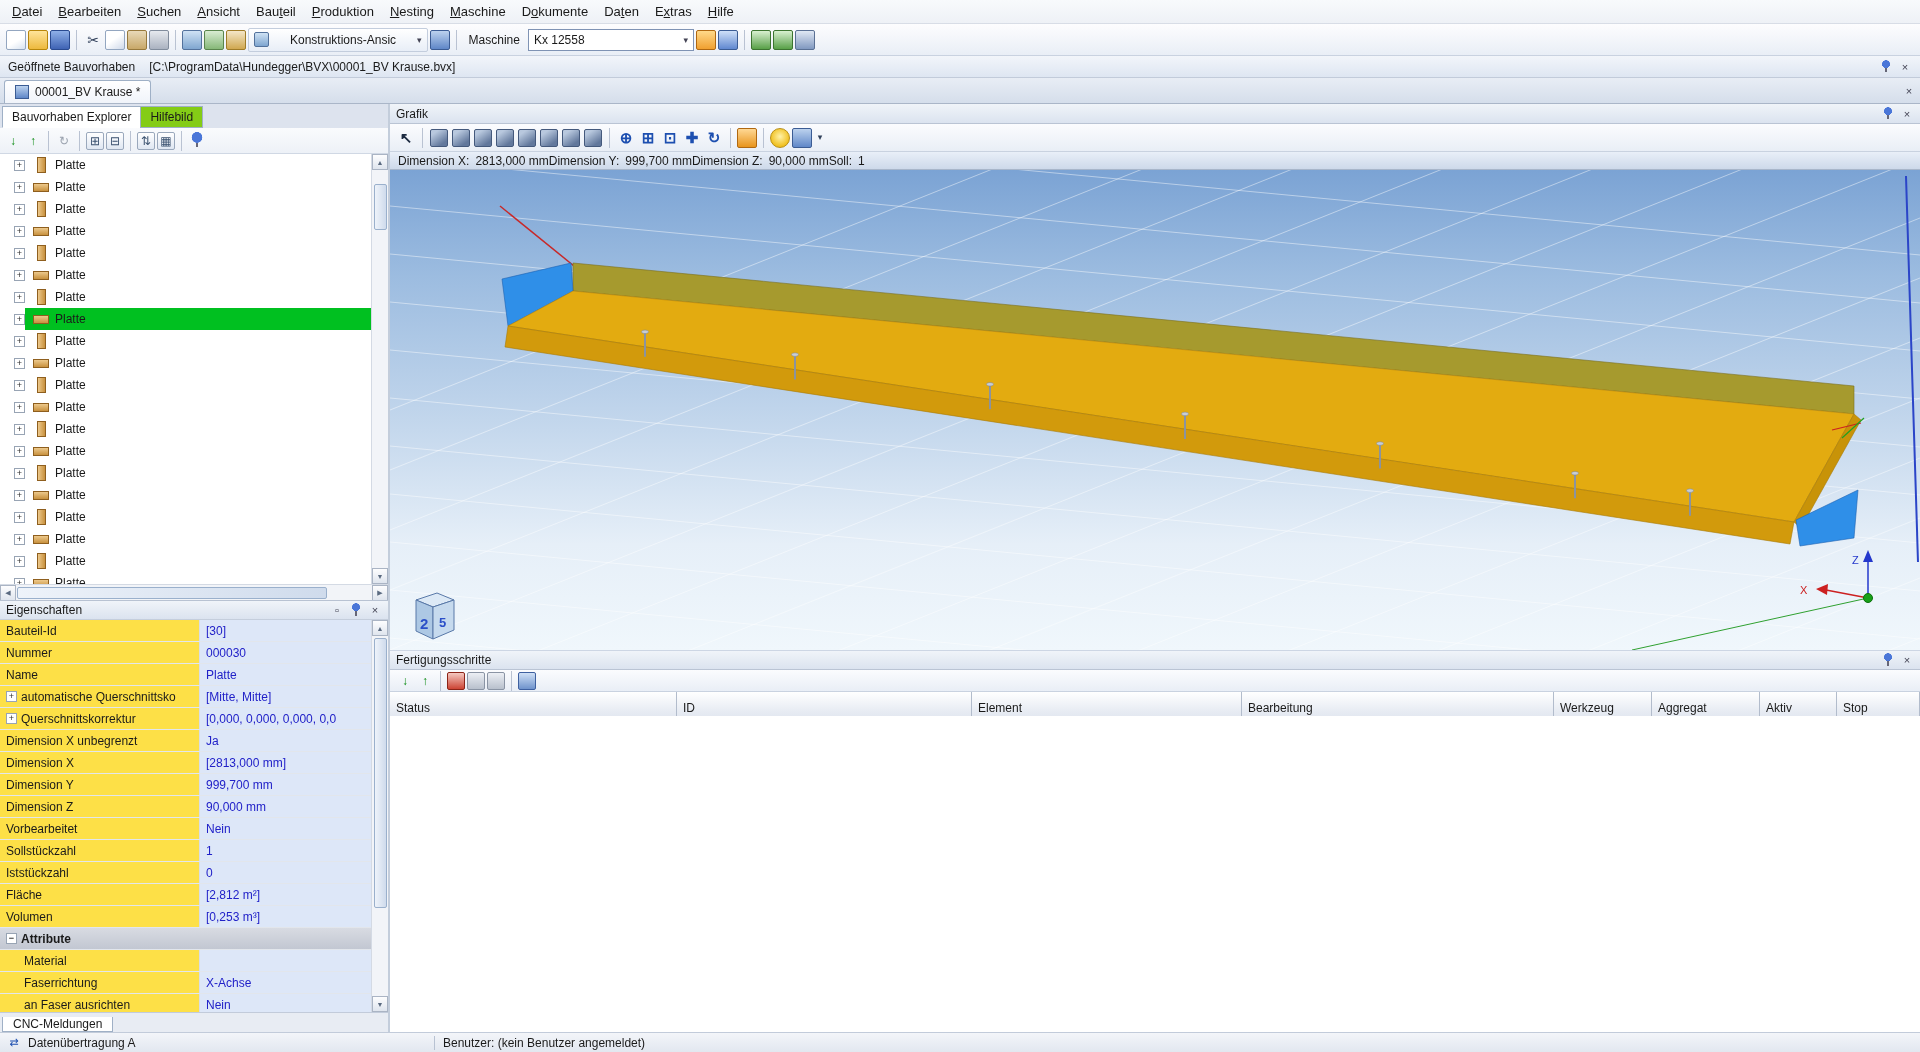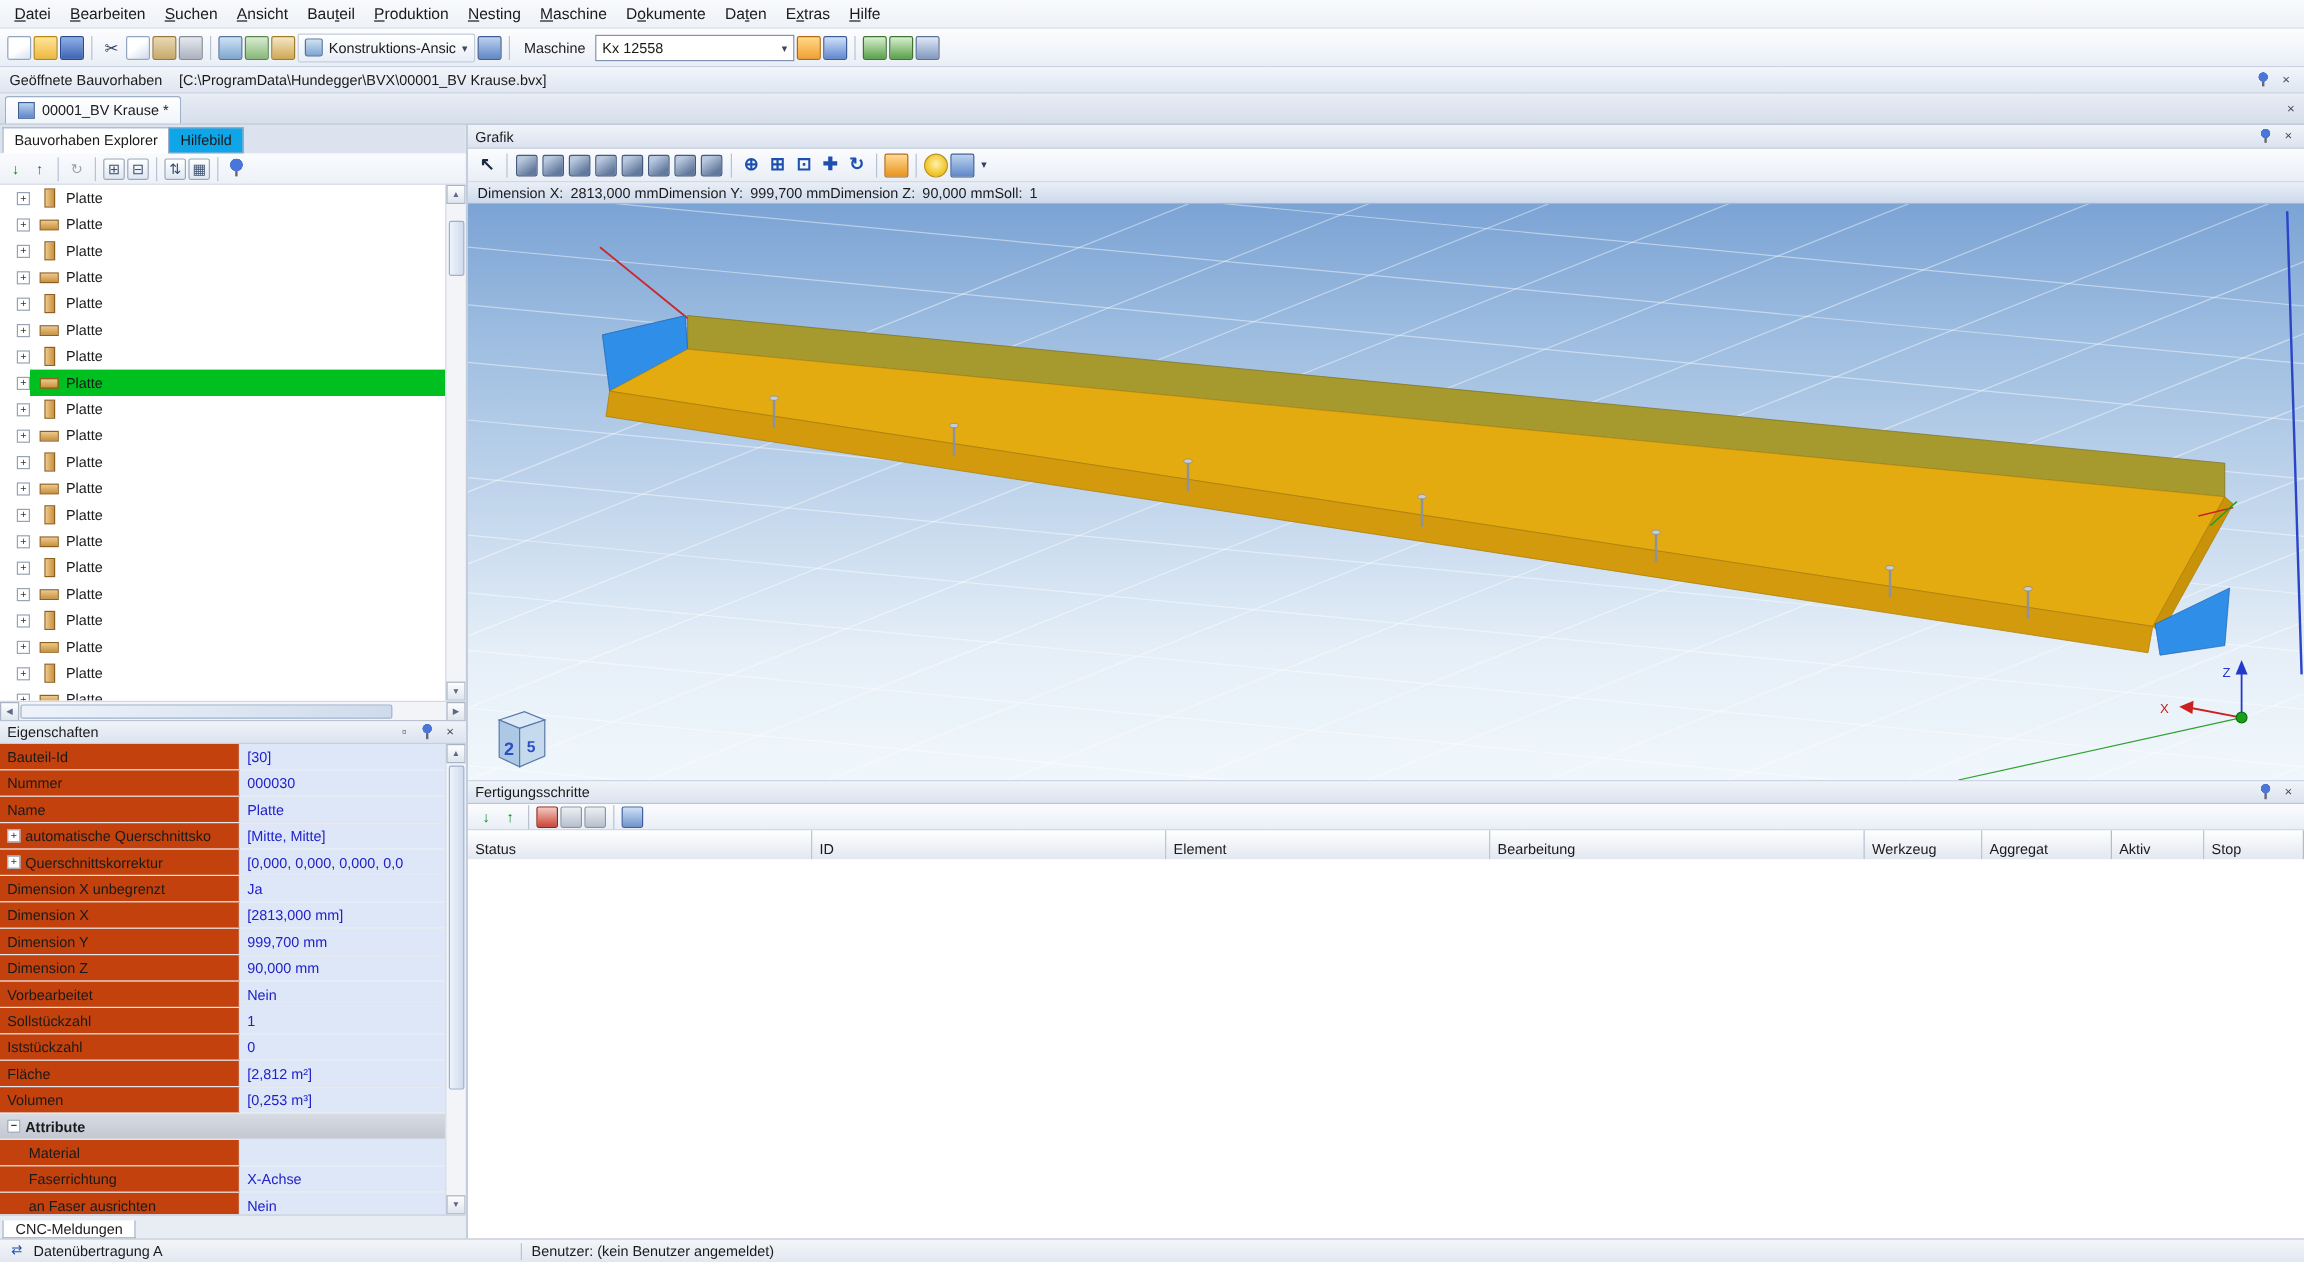--- a/index.html
+++ b/index.html
@@ -37,21 +37,21 @@
 .i-green{color:#0c8c14;font-weight:bold;font-size:15px;}
 .i-gray{color:#9aa2ae;font-size:14px;}
 .i-treebtn{border:1px solid #9aa8bc;background:linear-gradient(#ffffff,#dfe7f2);color:#39506e;font-size:11px;}
 .i-cursor{color:#1c2a40;font-size:15px;font-weight:bold;}
 .i-cube{width:18px;height:18px;background:linear-gradient(145deg,#b8c8de 20%,#62789c 80%);border:1px solid #44597c;margin:0 1px;}
 .i-zoom{color:#1d4fb0;font-size:15px;font-weight:bold;}
 .i-plumb{background:linear-gradient(#ffd894,#e8941c);border:1px solid #b06810;}
 .i-bulb{background:radial-gradient(circle at 50% 42%,#fff2a8,#f0c020 70%);border:1px solid #b89018;border-radius:50%;}
 .i-caret{width:12px;color:#33425c;font-size:9px;}
 .i-pin{background:radial-gradient(circle at 50% 30%,#4a76d8 0,#4a76d8 33%,rgba(0,0,0,0) 36%),linear-gradient(#667,#667);background-size:100% 100%,2px 7px;background-position:0 0,50% 80%;background-repeat:no-repeat;}
-.flat-combo{display:flex;align-items:center;gap:5px;padding:1px 5px;border:1px solid #c3cddd;border-radius:2px;background:linear-gradient(#fff,#e8eef7);height:24px;}
+.flat-combo{display:flex;align-items:center;gap:21px;padding:1px 5px;border:1px solid #c3cddd;border-radius:2px;background:linear-gradient(#fff,#e8eef7);height:24px;}
 .machine-combo{display:flex;align-items:center;background:#fff;border:1px solid #7f93b4;height:22px;width:166px;padding:0 5px;justify-content:space-between;}
 .caret{font-size:9px;color:#445;}
 .tb-label{padding:0 6px;}
 
 
 .openproj{height:22px;background:linear-gradient(#f2f5fa,#dee6f2);border-bottom:1px solid #c2cbda;display:flex;align-items:center;padding:0 8px;gap:14px;flex:none;}
 .head-btns{margin-left:auto;display:flex;gap:6px;align-items:center;}
 .hbtn{width:14px;height:14px;display:inline-flex;align-items:center;justify-content:center;color:#445;font-size:11px;}
 .hbtn.i-pin{width:12px;height:14px;}
 .doctabs{height:26px;background:linear-gradient(#e8edf5,#d5deeb);border-bottom:1px solid #aab6c8;display:flex;align-items:flex-end;padding:0 4px;flex:none;}
@@ -59,21 +59,21 @@
 .i-doctab{width:14px;height:14px;background:linear-gradient(#bcd2ee,#5f87c8);border:1px solid #3b5c94;flex:none;}
 .doctabs .head-btns{margin-bottom:5px;}
 
 
 .main{flex:1;display:flex;min-height:0;}
 .left{width:390px;border-right:2px solid #c3cddb;display:flex;flex-direction:column;background:#fff;flex:none;}
 .right{flex:1;display:flex;flex-direction:column;min-width:0;}
 
 
 .ltabs{height:24px;background:#dde3ee;display:flex;align-items:flex-end;padding-left:2px;flex:none;}
-.ltab{height:22px;padding:0 9px;display:flex;align-items:center;border:1px solid #9fb0c6;background:#0ea5e9;margin-right:-1px;}
+.ltab{height:22px;padding:0 9px;display:flex;align-items:center;border:1px solid #9fb0c6;background:#84cc16;margin-right:-1px;}
 .ltab.active{background:#fff;border-bottom-color:#fff;}
 .tree-toolbar{height:26px;border-bottom:1px solid #d0d8e4;display:flex;align-items:center;gap:2px;padding:0 4px;background:linear-gradient(#fafbfd,#edf1f7);flex:none;}
 .tree-toolbar .ic{width:18px;height:18px;font-size:12px;}
 .tree-wrap{height:430px;display:flex;flex:none;overflow:hidden;}
 .tree{flex:1;overflow:hidden;background:#fff;}
 .tree-row{height:22px;display:flex;align-items:center;}
 .expander{width:11px;height:11px;border:1px solid #98a4b4;background:#fff;font-size:9px;line-height:9px;display:inline-flex;align-items:center;justify-content:center;color:#333;flex:none;}
 .tree-row .expander{margin-left:14px;}
 .tree-hl{flex:1;height:100%;display:flex;align-items:center;gap:6px;padding-left:8px;}
 .tree-hl.selected{background:#00c020;}
@@ -88,21 +88,21 @@
 .sthumb{background:linear-gradient(90deg,#eef3fa,#cfdbec);border:1px solid #9ab0cc;border-radius:2px;}
 .vscroll .sthumb{width:13px;}
 .hscroll .sthumb{height:12px;margin:0 1px;}
 .spacer{flex:1;}
 
 
 .props-header{height:20px;background:linear-gradient(#f0f4f9,#dbe3ef);border-top:1px solid #b8c2d2;border-bottom:1px solid #c5cedc;display:flex;align-items:center;padding:0 6px;flex:none;}
 .props-wrap{height:392px;display:flex;flex:none;overflow:hidden;}
 .props{flex:1;overflow:hidden;background:#fff;}
 .prow{height:22px;display:flex;border-bottom:1px solid #e2e6ec;}
-.plabel{width:200px;display:flex;align-items:center;padding-left:6px;gap:4px;border-right:1px solid #d8dde6;background:#c2410c;white-space:nowrap;overflow:hidden;flex:none;}
+.plabel{width:200px;display:flex;align-items:center;padding-left:6px;gap:4px;border-right:1px solid #d8dde6;background:#fde047;white-space:nowrap;overflow:hidden;flex:none;}
 .plabel.indent{padding-left:24px;}
 .pvalue{flex:1;display:flex;align-items:center;padding-left:6px;background:#dde7f8;color:#2121c8;white-space:nowrap;overflow:hidden;}
 .prow.section{background:linear-gradient(#d8dbe2,#c2c7d2);font-weight:bold;}
 .prow.section .plabel{background:transparent;border-right:none;width:auto;}
 
 
 .panel-header{height:20px;background:linear-gradient(#f0f4f9,#dbe3ef);border-bottom:1px solid #bac4d4;border-top:1px solid #cdd6e4;display:flex;align-items:center;padding:0 6px;flex:none;}
 .gfx-toolbar{height:28px;background:linear-gradient(#fbfcfe,#e9eef6);border-bottom:1px solid #c9d2e0;display:flex;align-items:center;gap:2px;padding:0 6px;flex:none;}
 .info-bar{height:18px;background:linear-gradient(#e9eff8,#cdd9ea);border-bottom:1px solid #a8b6ca;display:flex;align-items:center;padding:0 8px;flex:none;}
 .info-seg{display:flex;gap:6px;white-space:nowrap;}

